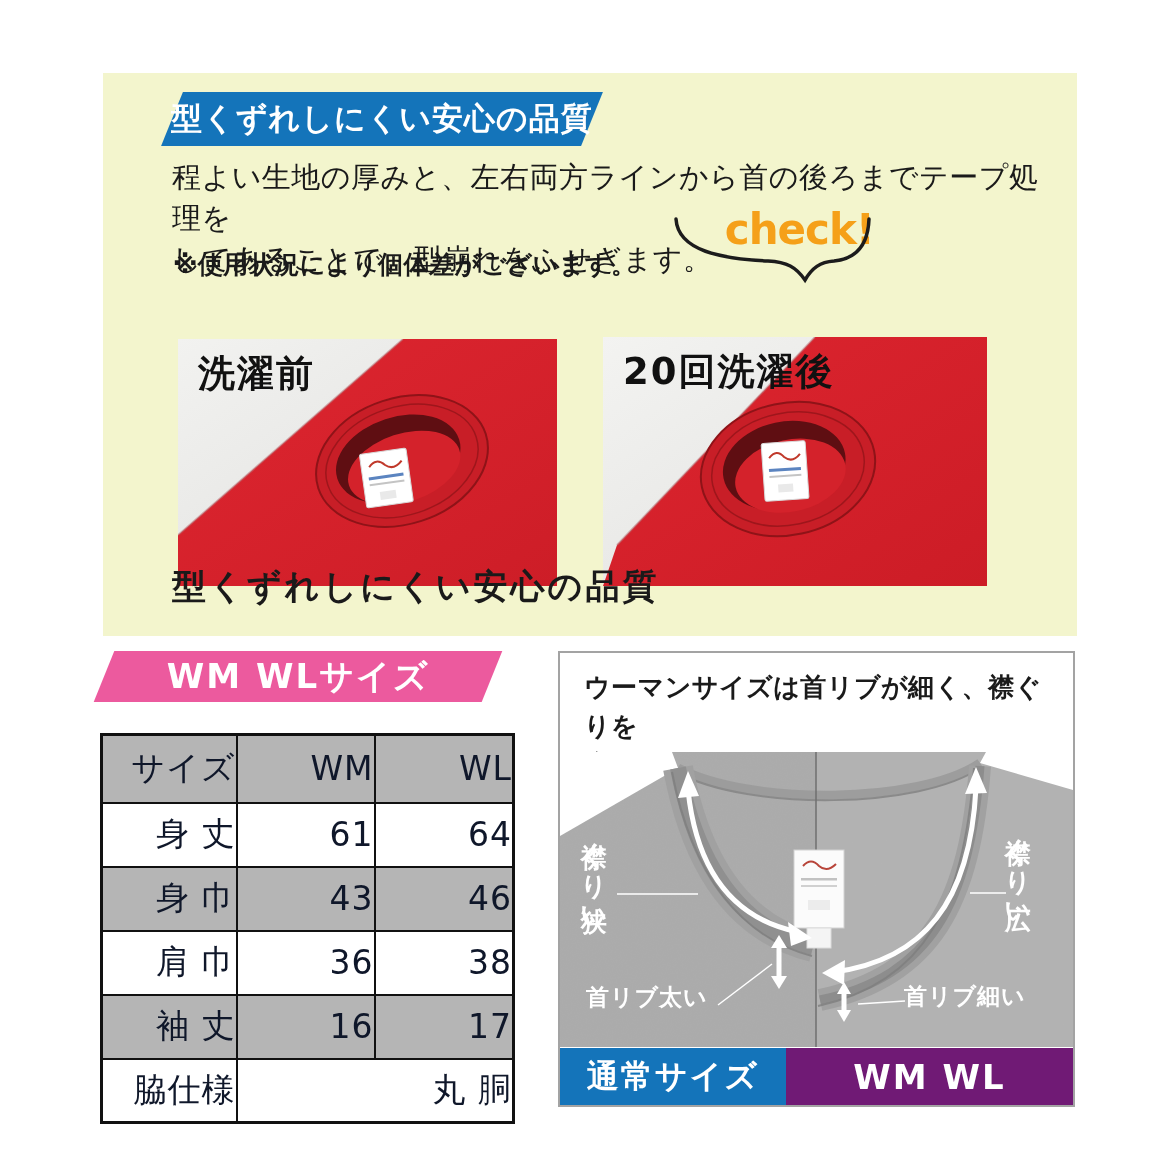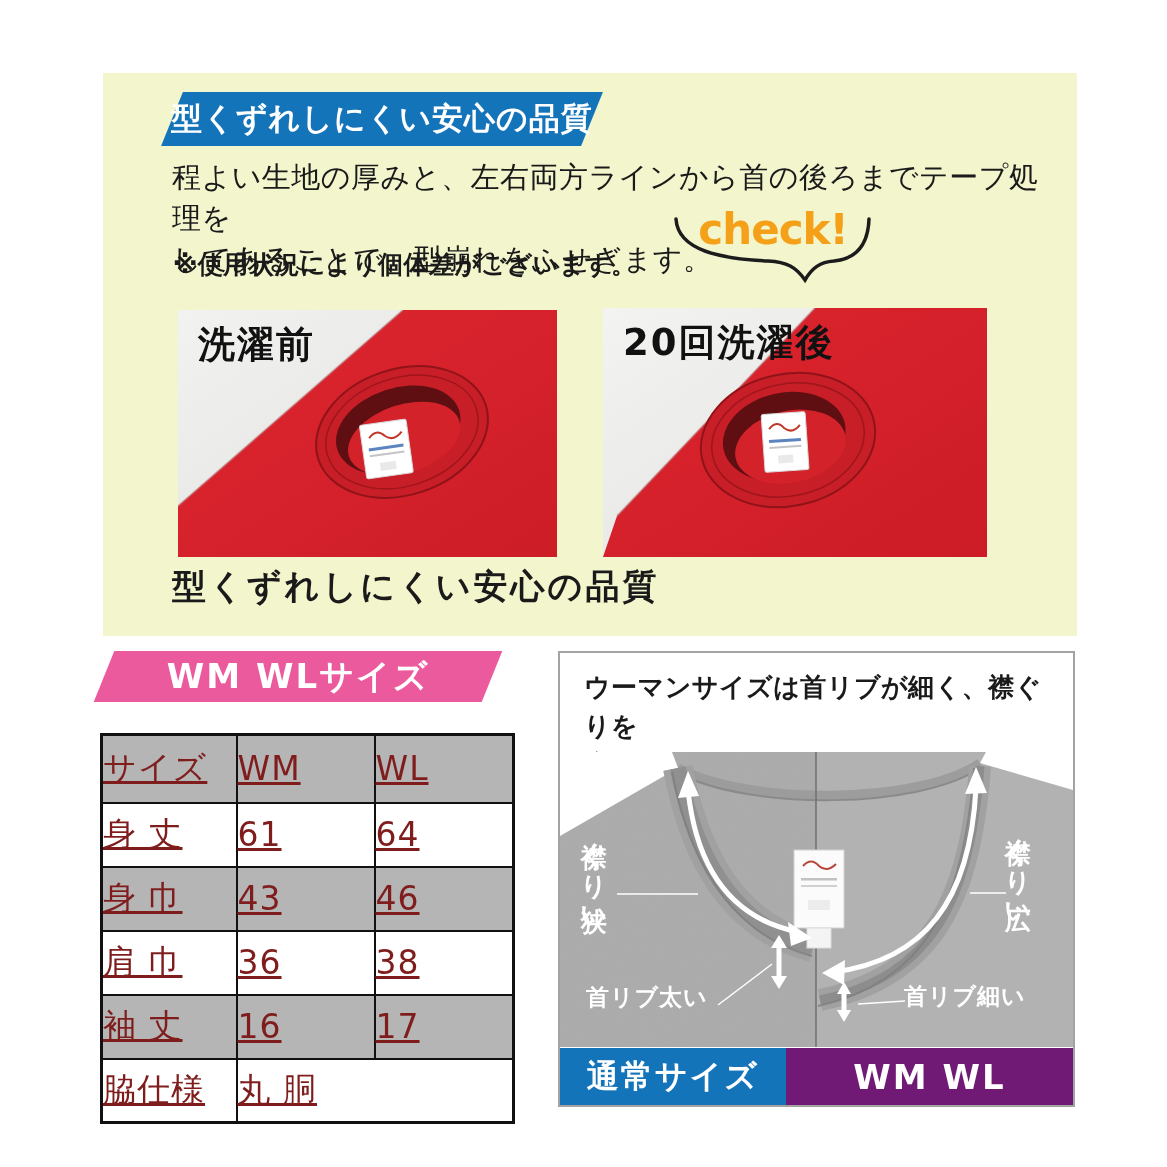--- a/index.html
+++ b/index.html
@@ -23,43 +23,43 @@
   .qa-body {
     position:absolute; left:69px; top:84px; width:890px;
     font-size:29px; font-weight:normal; line-height:1.42; letter-spacing:0.5px;
   }
   .qa-note {
     position:absolute; left:70px; top:175px;
     font-size:25px; font-weight:bold; letter-spacing:0.5px;
   }
   .check-callout { position:absolute; left:569px; top:128px; width:202px; height:82px; }
   .check-word {
-    display:block; text-align:center; font-size:42px; font-weight:bold;
+    display:block; text-align:right; font-size:42px; font-weight:bold;
     color:#f5a019; letter-spacing:-1px; line-height:1;
     padding-top:8px;
   }
   .check-brace { position:absolute; left:0; top:6px; }
-  .photo { position:absolute; overflow:hidden; }
+  .photo { position:absolute; overflow:hidden;margin-top:29px; }
   .photo-before { left:75px; top:237px; width:379px; height:247px; }
   .photo-after  { left:500px; top:235px; width:384px; height:249px; }
   .photo-label {
     position:absolute; left:20px; top:10px;
     font-size:37px; font-weight:bold; color:#111; letter-spacing:2px; white-space:nowrap;
   }
   .qa-caption {
     position:absolute; left:69px; top:491px;
     font-size:34px; font-weight:bold; letter-spacing:3px; white-space:nowrap;
   }
   
   .banner-pink { position:absolute; left:104px; top:651px; width:388px; height:51px; background:#ec5a9e; }
   .banner-pink > span { font-size:34px; letter-spacing:2px; }
   .size-table {
     position:absolute; left:100px; top:733px; width:412px;
     border-collapse:collapse; table-layout:fixed;
-    border:3px solid #111; font-size:33px; text-align:left; color:#7f1d1d;text-decoration:underline;
+    border:3px solid #111; font-size:33px; text-align:right; color:#0f172a;
   }
   .size-table td {
     border:2px solid #111; height:64px; letter-spacing:1px;
     background:#fff; font-weight:500;
   }
   .size-table tr.hdr td { height:68px; }
   .size-table td.g { background:#b5b5b5; }
   
   .woman-panel {
     position:absolute; left:558px; top:651px; width:517px; height:456px;

